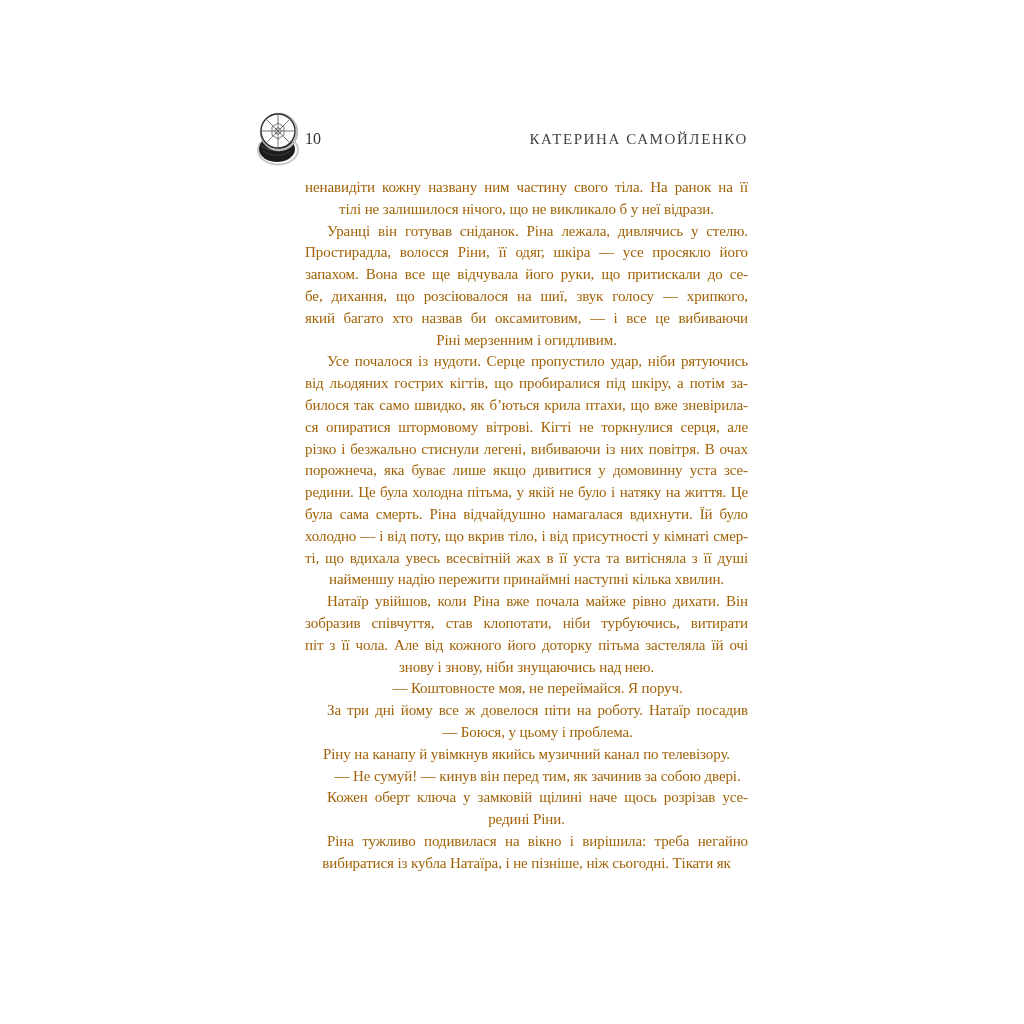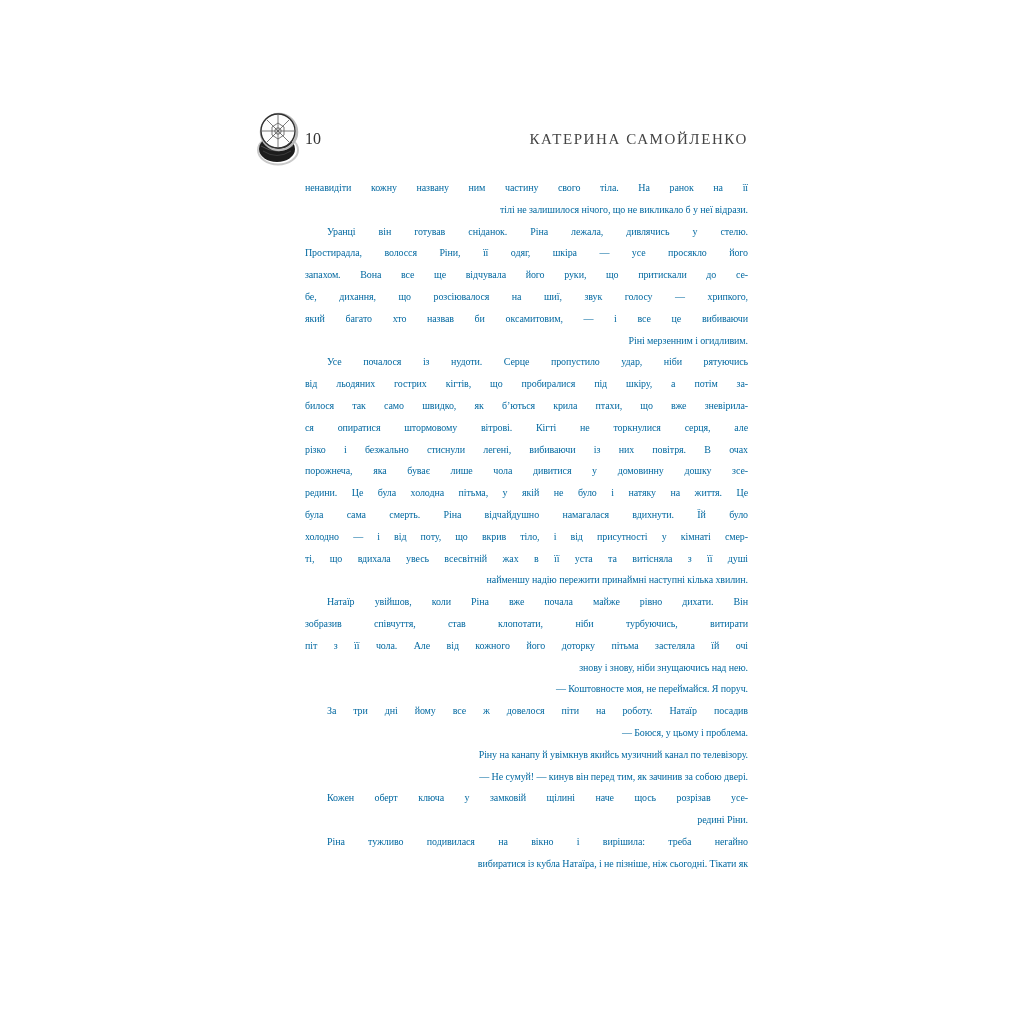--- a/index.html
+++ b/index.html
@@ -43,28 +43,28 @@
     letter-spacing: 1.6px;
     color: #444444;
   }
 
   
   .body-text {
     position: absolute;
     left: 305px;
     top: 177px;
     width: 443px;
-    font-size: 10px;
+    font-size: 15px;
     letter-spacing: -0.1px;
     line-height: 21.8px;
-    color: #0369a1;
+    color: #a16207;
   }
   .line {
     white-space: normal;
-    text-align: right;
+    text-align: center;
   }
   .line.j {
     text-align: justify;
     text-align-last: justify;
   }
   .line.ind {
     text-indent: 22px;
   }
 </style>
 </head>
@@ -107,21 +107,21 @@
       <div class="line j">Простирадла, волосся Ріни, її одяг, шкіра — усе просякло його</div>
       <div class="line j">запахом. Вона все ще відчувала його руки, що притискали до се-</div>
       <div class="line j">бе, дихання, що розсіювалося на шиї, звук голосу — хрипкого,</div>
       <div class="line j">який багато хто назвав би оксамитовим, — і все це вибиваючи</div>
       <div class="line">Ріні мерзенним і огидливим.</div>
       <div class="line j ind">Усе почалося із нудоти. Серце пропустило удар, ніби рятуючись</div>
       <div class="line j">від льодяних гострих кігтів, що пробиралися під шкіру, а потім за-</div>
       <div class="line j">билося так само швидко, як б’ються крила птахи, що вже зневірила-</div>
       <div class="line j">ся опиратися штормовому вітрові. Кігті не торкнулися серця, але</div>
       <div class="line j">різко і безжально стиснули легені, вибиваючи із них повітря. В очах</div>
-      <div class="line j">порожнеча, яка буває лише чола дивитися у домовинну дошку зсе-</div>
+      <div class="line j">порожнеча, яка буває лише якщо дивитися у домовинну уста зсе-</div>
       <div class="line j">редини. Це була холодна пітьма, у якій не було і натяку на життя. Це</div>
       <div class="line j">була сама смерть. Ріна відчайдушно намагалася вдихнути. Їй було</div>
       <div class="line j">холодно — і від поту, що вкрив тіло, і від присутності у кімнаті смер-</div>
       <div class="line j">ті, що вдихала увесь всесвітній жах в її уста та витісняла з її душі</div>
       <div class="line">найменшу надію пережити принаймні наступні кілька хвилин.</div>
       <div class="line j ind">Натаїр увійшов, коли Ріна вже почала майже рівно дихати. Він</div>
       <div class="line j">зобразив співчуття, став клопотати, ніби турбуючись, витирати</div>
       <div class="line j">піт з її чола. Але від кожного його доторку пітьма застеляла їй очі</div>
       <div class="line">знову і знову, ніби знущаючись над нею.</div>
       <div class="line ind">— Коштовносте моя, не переймайся. Я поруч.</div>

